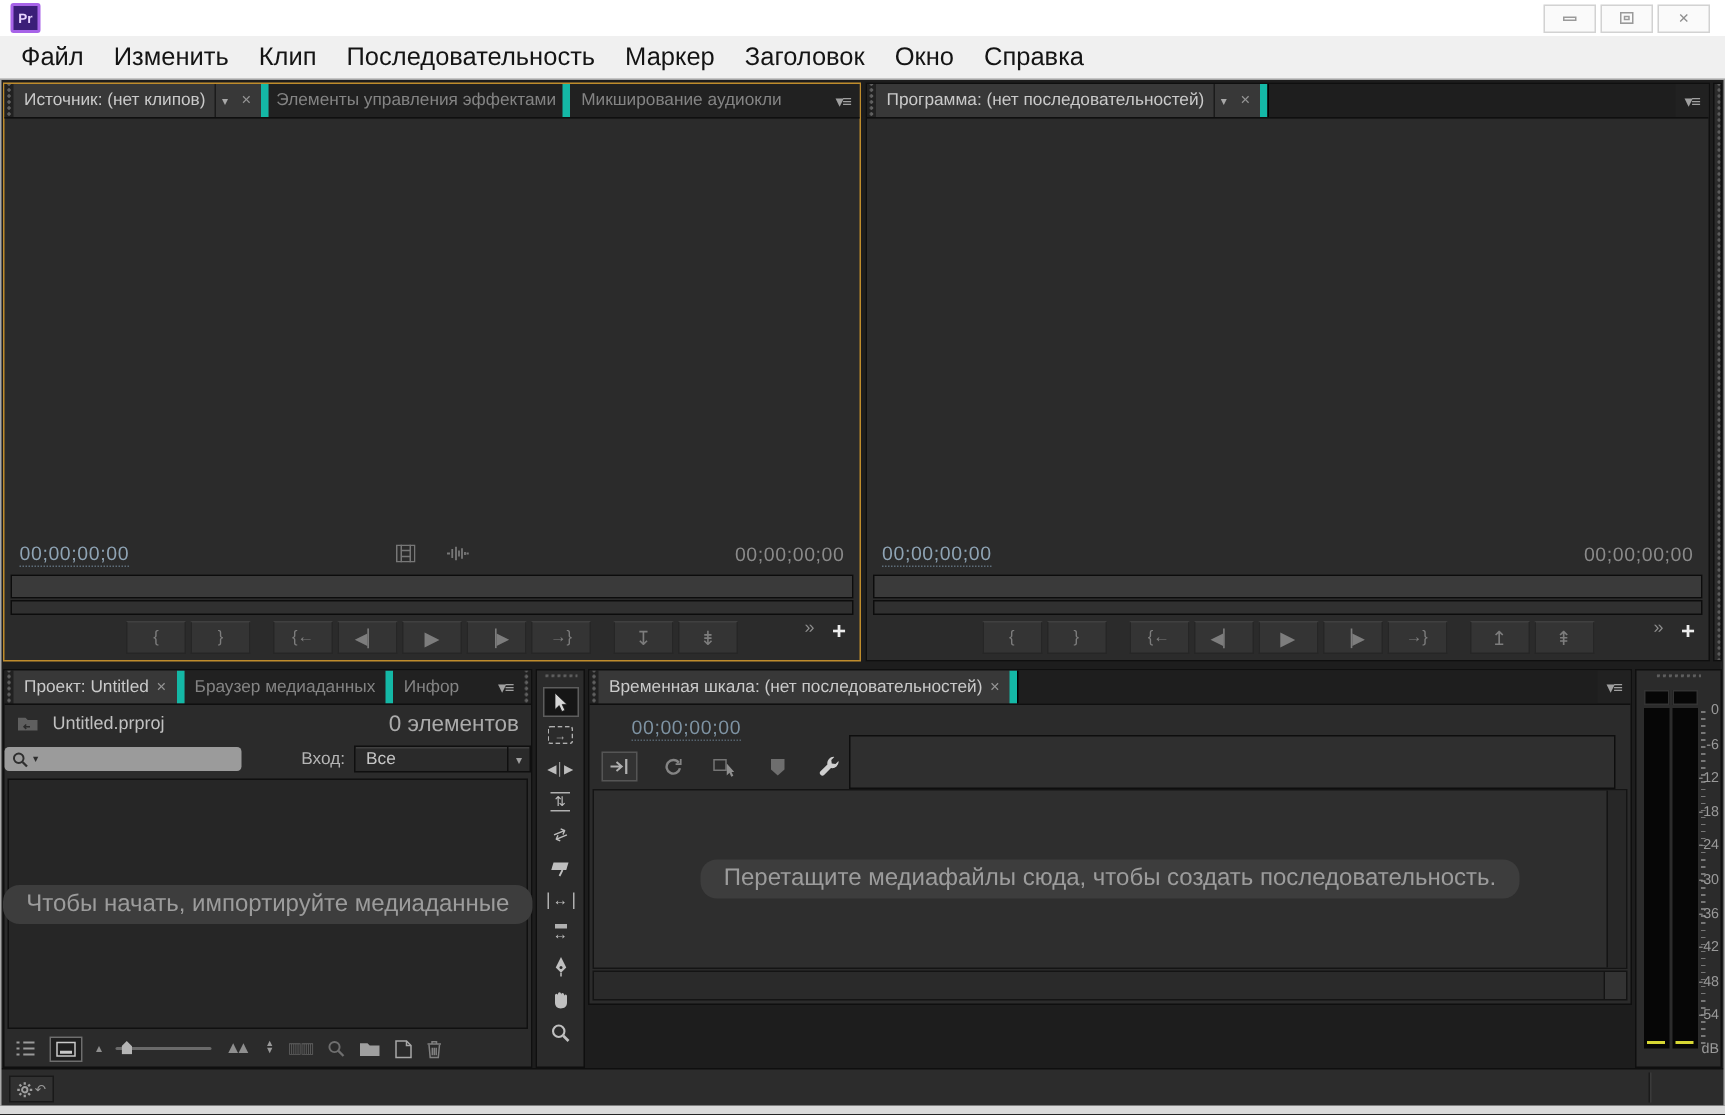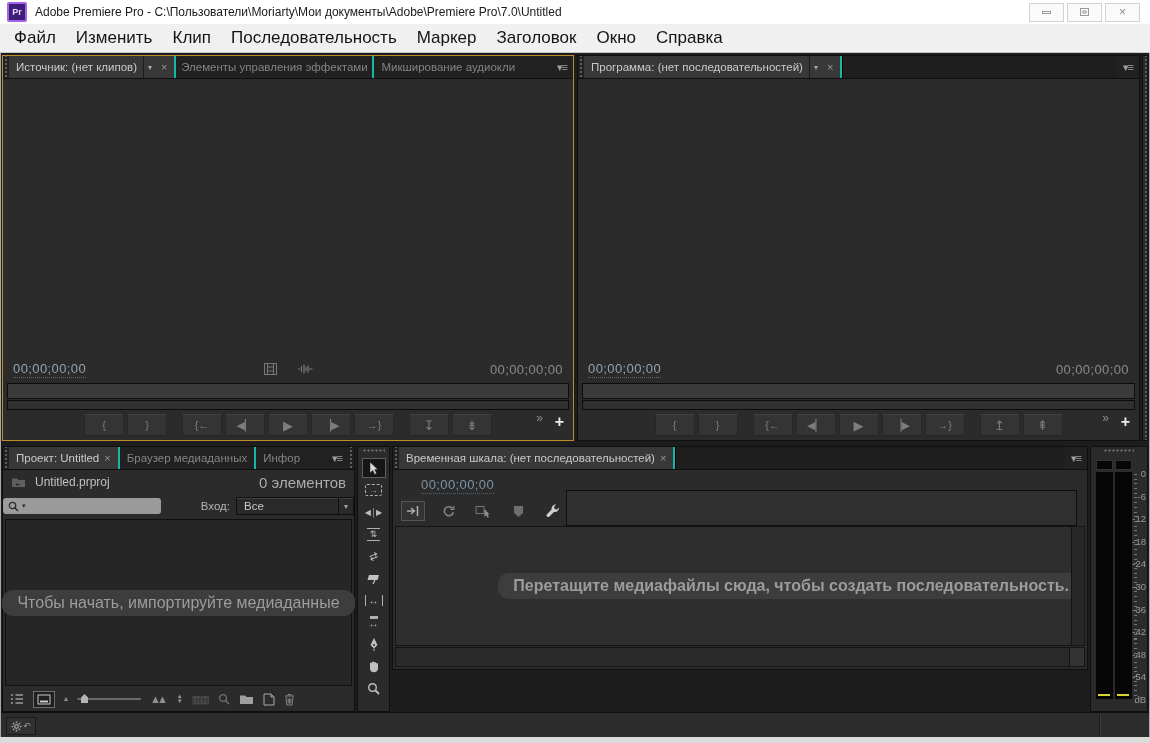--- a/index.html
+++ b/index.html
@@ -15,21 +15,21 @@
   .menubar{position:absolute;left:0;top:24px;right:0;height:29px;background:#f0f0f0;display:flex;align-items:center;padding-left:4px;border-bottom:1px solid #c6c6c6;box-sizing:border-box;}
   .menu-item{padding:0 10px;font-size:17px;color:#141414;line-height:28px;}
   .edge-left,.edge-right{position:absolute;top:53px;bottom:6px;width:1px;background:#a9a9a9;z-index:40;}
   .edge-left{left:0;}.edge-right{right:0;}
   .bottom-edge{position:absolute;left:0;right:0;bottom:0;height:6px;background:#dadada;z-index:40;}
   
   .panel{position:absolute;background:#2b2b2b;border:1px solid #0f0f0f;box-sizing:border-box;display:flex;flex-direction:column;}
   .panel.gold{border-color:#bf8c2c;}
   .tabbar{height:22px;min-height:22px;background:#212121;display:flex;align-items:stretch;border-bottom:1px solid #0f0f0f;overflow:hidden;}
   .grip-v{width:6px;min-width:6px;background-image:radial-gradient(circle at 2px 2px,#606060 1px,transparent 1.3px);background-size:5px 4px;background-position:1px 2px;background-repeat:repeat-y;}
-  .tab{display:flex;align-items:center;padding:0 7px;font-size:11.5px;color:#848484;border-right:2px solid #14b8a6;white-space:nowrap;overflow:hidden;}
+  .tab{display:flex;align-items:center;padding:0 7px;font-size:11.5px;color:#848484;border-right:5px solid #14b8a6;white-space:nowrap;overflow:hidden;}
   .tab.active{background:#383838;color:#cacaca;}
   .tab-dd{margin-left:6px;padding:0 4px;border-left:1px solid #1b1b1b;color:#a8a8a8;font-size:8px;align-self:stretch;display:flex;align-items:center;}
   .tab-close{margin-left:5px;color:#969696;font-size:11px;line-height:1;}
   .tabbar-rest{flex:1;background:#1e1e1e;border-left:1px solid #000;}
   .panel-menu{display:flex;align-items:center;padding:0 6px;color:#a0a0a0;font-size:11px;letter-spacing:-1px;}
   .grip-h{height:7px;min-height:7px;width:40px;margin:2px auto 0;background-image:radial-gradient(circle at 1.5px 1.5px,#5e5e5e 1px,transparent 1.2px);background-size:4px 5px;background-repeat:repeat-x;}
   
   .viewer{flex:1;}
   .tc-row{height:24px;min-height:24px;display:flex;align-items:center;padding:0 10px;position:relative;}
   .tc{font-size:13px;letter-spacing:.4px;}
@@ -75,21 +75,21 @@
   .slide{display:flex;flex-direction:column;align-items:center;font-size:10px;line-height:8px;}
   .slide i{display:block;width:8px;height:3px;background:#b0b0b0;margin-bottom:1px;}
   .rate{display:inline-block;transform:rotate(-22deg);font-size:11px;}
   
   .tl-header{height:56px;min-height:56px;position:relative;}
   .tl-tc{position:absolute;left:28px;top:7px;font-size:13px;color:#7e93a3;border-bottom:1px dotted #55626d;padding-bottom:1px;letter-spacing:.4px;}
   .tl-icons{position:absolute;left:8px;top:31px;display:flex;gap:11px;align-items:center;}
   .tl-iconbtn{width:24px;height:20px;display:flex;align-items:center;justify-content:center;}
   .pressed{background:#333333;border:1px solid #555555;box-sizing:border-box;}
   .ruler{position:absolute;left:173px;right:10px;top:20px;height:36px;background:#2f2f2f;border:1px solid #0e0e0e;box-sizing:border-box;}
-  .tl-tracks{flex:1;margin:0 2px;background:#2e2e2e;border:1px solid #141414;position:relative;display:flex;align-items:center;justify-content:flex-end;font-weight:bold;}
+  .tl-tracks{flex:1;margin:0 2px;background:#2e2e2e;border:1px solid #141414;position:relative;display:flex;align-items:center;justify-content:center;}
   .tl-vscroll{position:absolute;right:0;top:0;bottom:0;width:12px;background:#272727;border-left:1px solid #141414;}
   .tl-hscroll{height:18px;min-height:18px;margin:1px 2px 2px;background:#2a2a2a;border:1px solid #141414;position:relative;}
   .tl-corner{position:absolute;right:0;top:0;bottom:0;width:14px;background:#333;border-left:1px solid #141414;}
   
   .meter-body{flex:1;position:relative;}
   .mbar{position:absolute;top:16px;bottom:12px;width:17px;background:#060606;}
   .mbar.l{left:5px;} .mbar.r{left:24px;}
   .mtop{position:absolute;top:4px;width:17px;height:10px;background:#060606;border:1px solid #333;box-sizing:border-box;}
   .mtop.l{left:5px;} .mtop.r{left:24px;}
   .ydash{position:absolute;bottom:3px;left:2px;width:12px;height:2px;background:#d6d633;}
@@ -101,21 +101,20 @@
   .status-div{position:absolute;right:50px;top:2px;bottom:2px;width:1px;background:#1b1b1b;box-shadow:1px 0 0 #3a3a3a;}
   svg{display:block;}
 </style>
 </head>
 <body>
 
 <div id="app">
 
   <div class="titlebar">
     <div class="prlogo">Pr</div>
-    <div class="title-text">Adobe Premiere Pro - C:\Пользователи\Moriarty\Мои документы\Adobe\Premiere Pro\7.0\Untitled</div>
     <div class="winbtns">
       <div class="winbtn">
           <span class="minbar"></span>
         </div>
       <div class="winbtn">
           <span class="restbox"></span>
         </div>
       <div class="winbtn">
           <span>×</span>
         </div>

